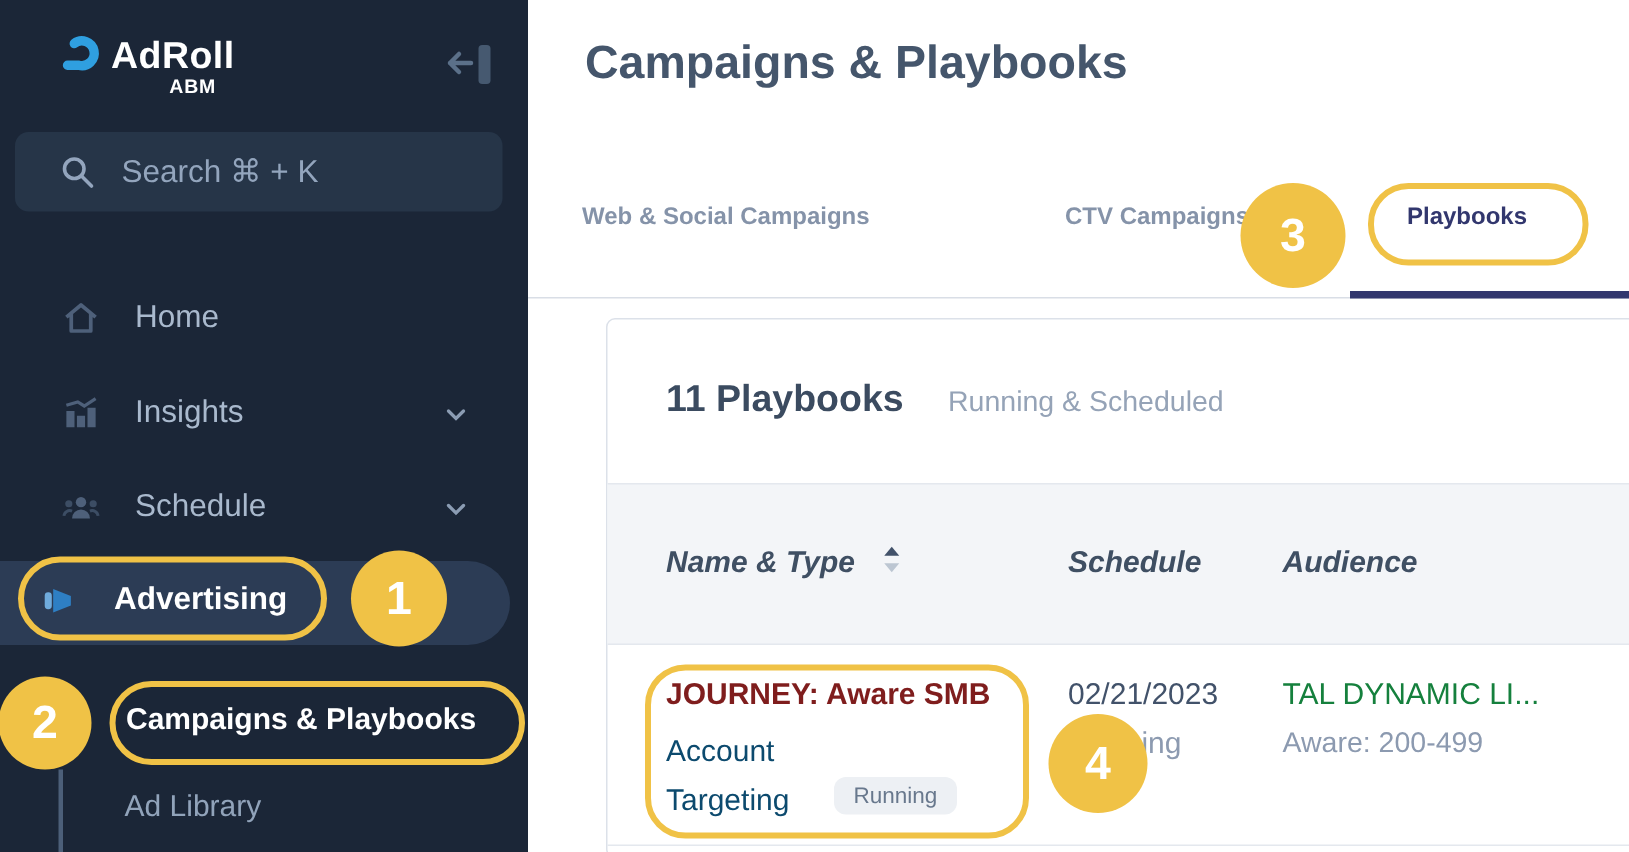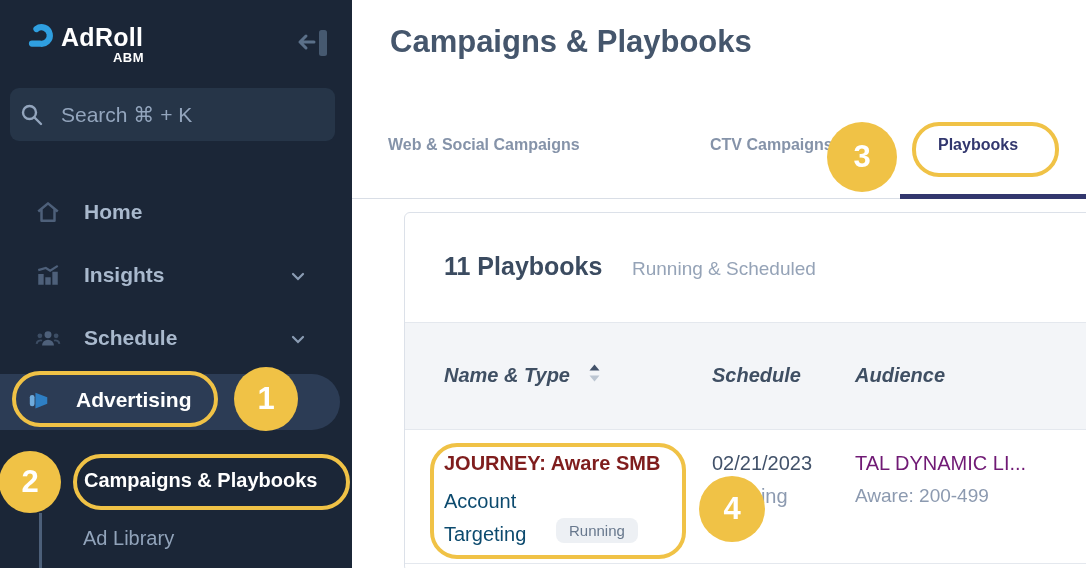--- a/index.html
+++ b/index.html
@@ -2,31 +2,31 @@
 <html><head>
 <meta charset="utf-8">
 <style>
   * { margin:0; padding:0; box-sizing:border-box; }
   html,body { background:#ffffff; }
   body { font-family:"Liberation Sans", sans-serif; }
   .screen { position:relative; width:1086px; height:568px; overflow:hidden; background:#ffffff; }
 
   
   .sidebar { position:absolute; left:0; top:0; width:352px; height:568px; background:#1B2637; }
-  .logo-row { position:absolute; left:27px; top:22px; display:flex; align-items:center; }
+  .logo-row { position:absolute; left:40px; top:22px; display:flex; align-items:center; }
   .brand-name { color:#ffffff; font-size:25px; font-weight:700; letter-spacing:.3px; line-height:30px; margin-left:4px; }
   .brand-sub { position:absolute; left:61px; top:50px; width:83px; text-align:right; color:#ffffff; font-size:13px; font-weight:700; letter-spacing:.5px; }
   .collapse-btn { position:absolute; left:296px; top:28px; width:40px; height:30px; cursor:pointer; }
 
-  .search-box { position:absolute; left:10px; top:88px; width:325px; height:53px; background:#263548; border-radius:9px; display:flex; align-items:center; padding-left:10px; }
+  .search-box { position:absolute; left:10px; top:88px; width:325px; height:53px; background:#263548; border-radius:9px; display:flex; align-items:center; padding-left:30px; }
   .search-box input { background:transparent; border:none; outline:none; margin-left:17px; width:230px;
     font-family:"Liberation Sans", sans-serif; font-size:21px; color:#a7b7cc; }
   .search-box input::placeholder { color:#93a5bd; opacity:1; }
 
-  .nav-item { position:absolute; left:8px; width:376px; height:44px; display:flex; align-items:center; cursor:pointer;font-weight:bold; }
+  .nav-item { position:absolute; left:14px; width:376px; height:44px; display:flex; align-items:center; cursor:pointer; }
   .nav-item .nicon { position:absolute; left:27px; width:26px; height:26px; }
   .nav-item .nlabel { position:absolute; left:76px; font-size:21px; color:#a9b9cd; }
   .nav-item .chev { position:absolute; left:283px; top:19px; }
 
   .active-pill { position:absolute; left:0; top:374px; width:340px; height:56px; background:#2C3C55; border-radius:0 28px 28px 0; }
   .adv-label { position:absolute; left:76px; top:388px; font-size:21px; font-weight:700; color:#ffffff; }
   .adv-icon { position:absolute; left:27px; top:387px; width:27px; height:27px; }
 
   .camp-label { position:absolute; left:84px; top:469px; font-size:20px; font-weight:700; color:#ffffff; }
   .tree-line { position:absolute; left:39px; top:513px; width:3px; height:55px; background:#4C5F79; }
@@ -50,21 +50,21 @@
   .th.c1 { left:444px; }
   .th.c2 { left:712px; }
   .th.c3 { left:855px; }
   .sort-icon { position:absolute; left:587px; top:363px; cursor:pointer; }
 
   .cell-link { position:absolute; left:444px; top:452px; font-size:20px; font-weight:700; color:#7f1d1d; cursor:pointer; }
   .cell-type { position:absolute; left:444px; top:485px; width:118px; font-size:20px; line-height:33px; color:#0c4a6e; }
   .badge { position:absolute; left:556px; top:518px; background:#EDF0F4; border-radius:8px; padding:4px 13px; font-size:15px; color:#68788D; }
   .cell-date { position:absolute; left:712px; top:452px; font-size:20px; color:#42526A; }
   .cell-sched2 { position:absolute; left:712px; top:485px; font-size:20px; color:#8C9AB0; }
-  .cell-aud1 { position:absolute; left:855px; top:452px; font-size:20px; color:#701a75; }
+  .cell-aud1 { position:absolute; left:855px; top:452px; font-size:20px; color:#15803d; }
   .cell-aud2 { position:absolute; left:855px; top:485px; font-size:19px; color:#8C9AB0; }
   .row-divider { position:absolute; left:405px; top:563px; width:698px; height:1px; background:#E4E8EE; }
 
   
   .ann-ring { position:absolute; border:4px solid #F0C246; background:transparent; z-index:8; pointer-events:none; }
   .ring-1 { left:12px; top:371px; width:206px; height:56px; border-radius:29px; }
   .ring-2 { left:73px; top:454px; width:277px; height:56px; border-radius:28px; }
   .ring-3 { left:912px; top:122px; width:147px; height:55px; border-radius:27px; }
   .ring-4 { left:430px; top:443px; width:256px; height:116px; border-radius:27px; }
   .ann-circle { position:absolute; background:#F0C246; border-radius:50%; z-index:9;

